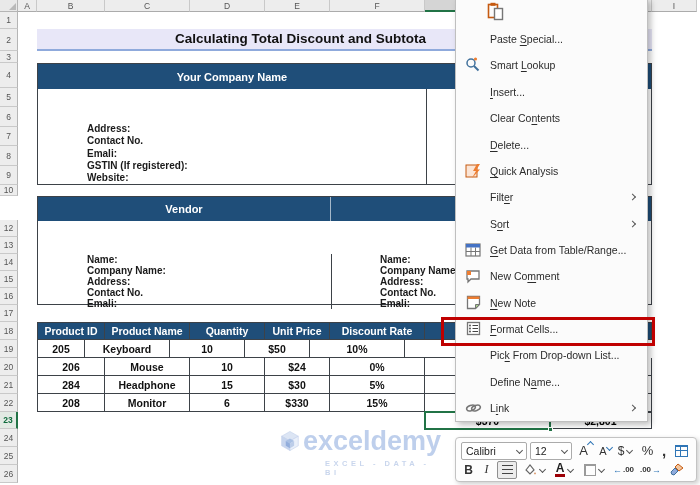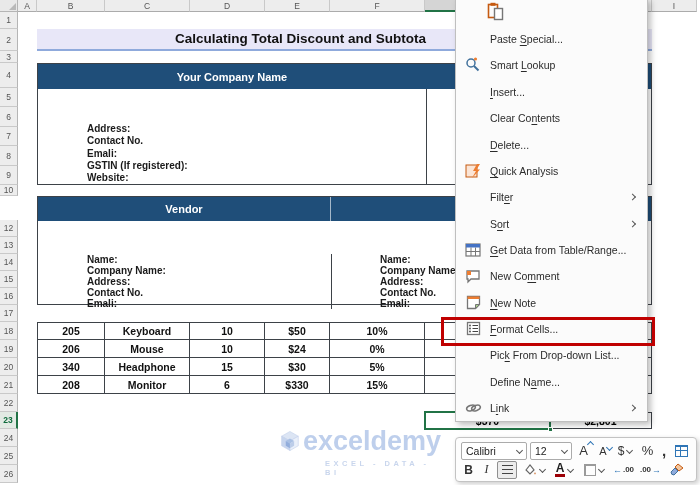--- a/index.html
+++ b/index.html
@@ -236,39 +236,48 @@
           </div>
           <div class="frow">
             <span>Emali:</span>
           </div>
         </div>
     </div>
   </div>
 
   <div id="ptable">
       <div class="trow">
-        <div class="tcell" style="width: 68px; text-align: right;">205</div>
+        <div class="tcell hd" style="width: 68px;">Product ID</div>
+        <div class="tcell hd" style="width: 85px;">Product Name</div>
+        <div class="tcell hd" style="width: 75px;">Quantity</div>
+        <div class="tcell hd" style="width: 65px;">Unit Price</div>
+        <div class="tcell hd" style="width: 95px;">Discount Rate</div>
+        <div class="tcell hd" style="width: 125px;"></div>
+        <div class="tcell hd" style="width: 102px;"></div>
+      </div>
+      <div class="trow">
+        <div class="tcell" style="width: 48px; text-align: right;">205</div>
         <div class="tcell" style="width: 85px;">Keyboard</div>
         <div class="tcell" style="width: 75px;">10</div>
         <div class="tcell" style="width: 65px;">$50</div>
         <div class="tcell" style="width: 95px;">10%</div>
         <div class="tcell" style="width: 125px;"></div>
         <div class="tcell" style="width: 102px;"></div>
       </div>
       <div class="trow">
         <div class="tcell" style="width: 68px;">206</div>
         <div class="tcell" style="width: 85px;">Mouse</div>
         <div class="tcell" style="width: 75px;">10</div>
         <div class="tcell" style="width: 65px;">$24</div>
         <div class="tcell" style="width: 95px;">0%</div>
         <div class="tcell" style="width: 125px;"></div>
         <div class="tcell" style="width: 102px;"></div>
       </div>
       <div class="trow">
-        <div class="tcell" style="width: 68px;">340</div>
+        <div class="tcell" style="width: 68px;">284</div>
         <div class="tcell" style="width: 85px;">Headphone</div>
         <div class="tcell" style="width: 75px;">15</div>
         <div class="tcell" style="width: 65px;">$30</div>
         <div class="tcell" style="width: 95px;">5%</div>
         <div class="tcell" style="width: 125px;"></div>
         <div class="tcell" style="width: 102px;"></div>
       </div>
       <div class="trow">
         <div class="tcell" style="width: 68px;">208</div>
         <div class="tcell" style="width: 85px;">Monitor</div>

